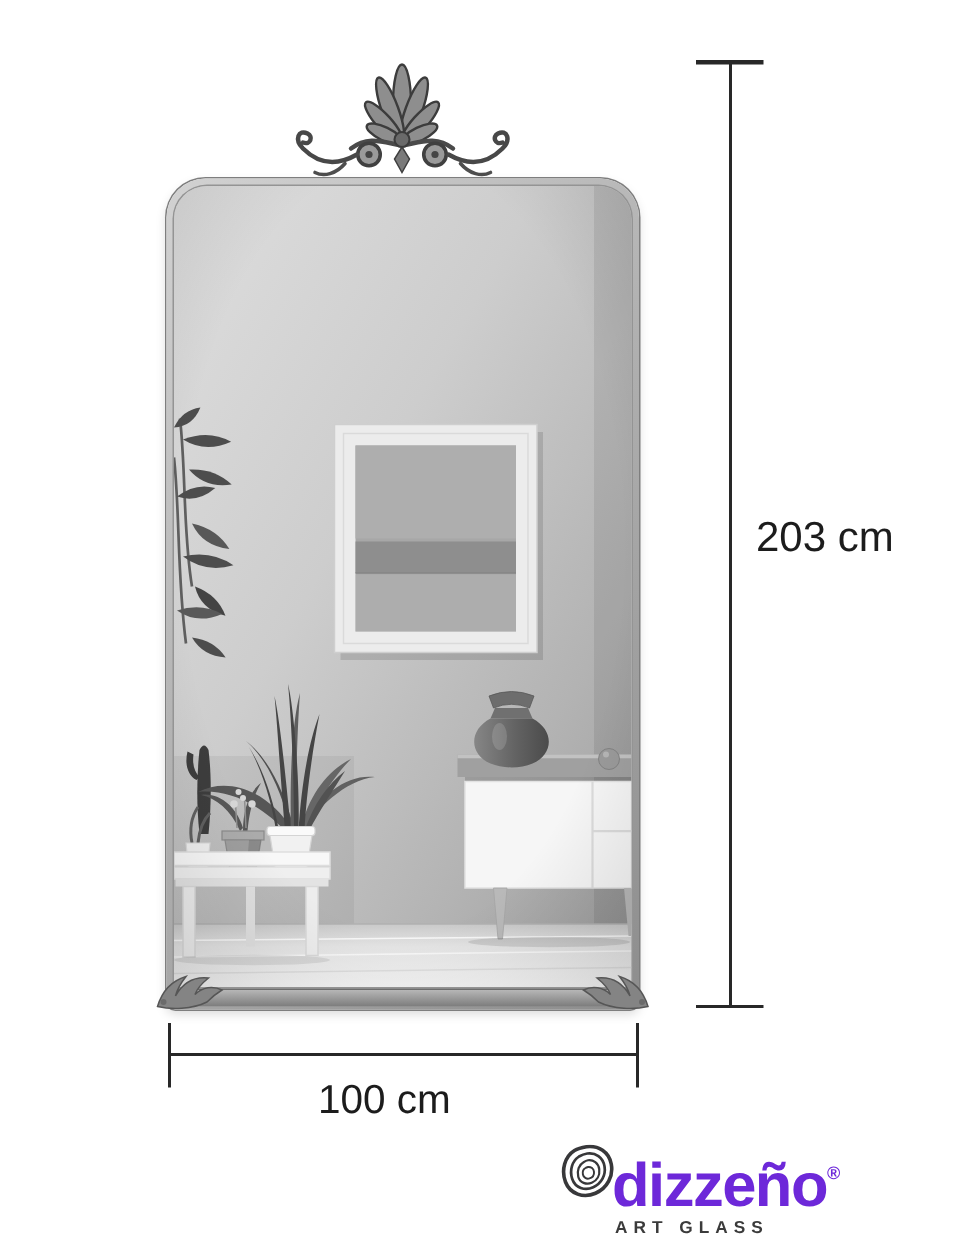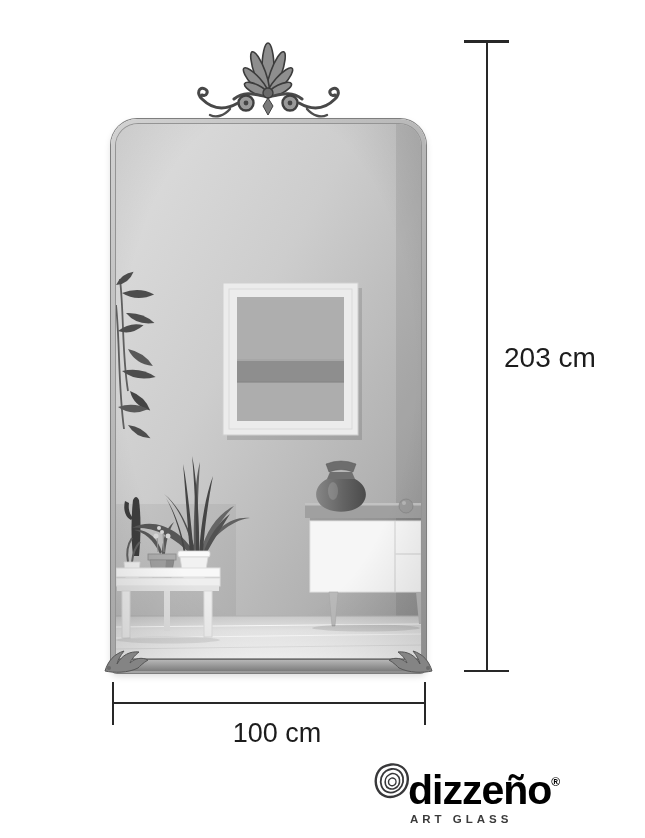--- a/index.html
+++ b/index.html
@@ -34,26 +34,26 @@
 
   
   .dl{background:#282828;}
   #dim-v-line{left:486px;top:41px;width:2px;height:631px;}
   #dim-v-cap-top{left:464px;top:40px;width:45px;height:3px;}
   #dim-v-cap-bot{left:464px;top:670px;width:45px;height:2px;}
   #height-label{left:504px;top:344px;font-size:28px;color:#1c1c1c;line-height:1;white-space:nowrap;}
   #dim-h-line{left:113px;top:702px;width:312px;height:2px;}
   #dim-h-cap-left{left:112px;top:682px;width:2px;height:43px;}
   #dim-h-cap-right{left:424px;top:682px;width:2px;height:43px;}
-  #width-label{left:212px;top:720px;width:130px;text-align:center;font-size:27px;color:#1c1c1c;line-height:1;white-space:nowrap;}
+  #width-label{left:212px;top:720px;width:130px;text-align:left;font-size:27px;color:#1c1c1c;line-height:1;white-space:nowrap;}
 
   
   #brand-logo{left:370px;top:757px;width:215px;height:75px;}
   #logo-mark{left:4px;top:6px;width:36px;height:36px;}
-  #brand-wordmark{left:38px;top:13px;font-weight:700;font-size:41px;letter-spacing:-1px;color:#000000;line-height:1;white-space:nowrap;}
+  #brand-wordmark{left:38px;top:13px;font-weight:700;font-size:41px;letter-spacing:-1px;color:#6d28d9;line-height:1;white-space:nowrap;}
   #brand-wordmark sup{font-size:12px;letter-spacing:0;vertical-align:18px;}
   #brand-tagline{left:40px;top:56px;width:152px;text-align:left;font-weight:700;font-size:11.5px;letter-spacing:4px;color:#3b3b3b;white-space:nowrap;}
 </style>
 </head>
 <body>
 
 <div id="canvas">
 
   <svg class="abs" id="crest" style="left:186px;top:35px;" width="165" height="86" viewBox="0 0 165 86">
     <g stroke="#3c3c3c" stroke-width="1.6" fill="#8e8e8e">

